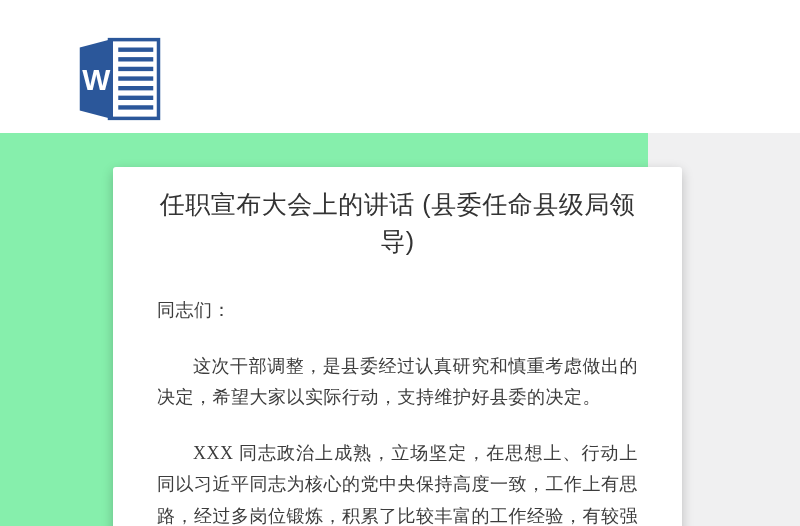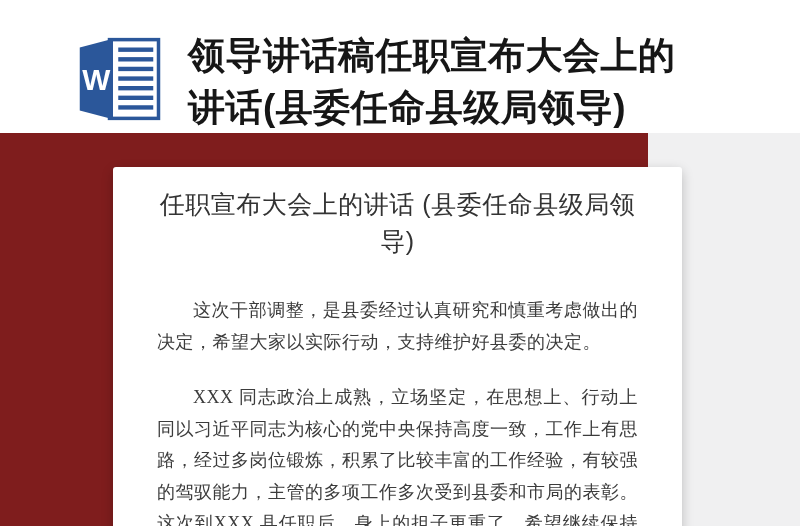--- a/index.html
+++ b/index.html
@@ -31,21 +31,21 @@
     line-height: 52px;
     font-weight: bold;
     color: #161616;
     letter-spacing: 0.5px;
     word-break: break-all;
   }
   
   .canvas {
     position: relative;
     width: 648px; height: 393px;
-    background: #7f1d1d;
+    background: #86efac;
   }
   .doc-page {
     position: absolute;
     left: 113px; top: 34px;
     width: 569px; height: 720px;
     background: #ffffff;
     border-radius: 3px;
     box-shadow: 0 4px 12px rgba(0,0,0,0.22);
     padding: 19px 44px 0 44px;
   }
@@ -87,24 +87,24 @@
       <rect x="46" y="58" width="40" height="5" fill="#2B579A"></rect>
       <rect x="46" y="69" width="40" height="5" fill="#2B579A"></rect>
       <rect x="46" y="80" width="40" height="5" fill="#2B579A"></rect>
     </g>
 
     <g>
       <polygon points="2,14 40,4 40,96 2,86" fill="#2B579A"></polygon>
       <text x="21" y="63" text-anchor="middle" font-family="Liberation Sans, DejaVu Sans, sans-serif" font-size="34" font-weight="bold" fill="#ffffff">W</text>
     </g>
   </svg>
-  <h1 class="page-title">领导讲话稿任职宣布大会上的讲话(县委任命县级局领导)</h1>
 </div>
 
 <div class="canvas">
   <div class="doc-page">
     <h2 class="doc-heading">任职宣布大会上的讲话 (县委任命县级局领导)</h2>
     <div class="doc-body">
+      <p>同志们：</p>
       <p class="indent">这次干部调整，是县委经过认真研究和慎重考虑做出的决定，希望大家以实际行动，支持维护好县委的决定。</p>
       <p class="indent">XXX 同志政治上成熟，立场坚定，在思想上、行动上同以习近平同志为核心的党中央保持高度一致，工作上有思路，经过多岗位锻炼，积累了比较丰富的工作经验，有较强的驾驭能力，主管的多项工作多次受到县委和市局的表彰。这次到XXX 县任职后，身上的担子更重了，希望继续保持谦虚谨慎的作风</p>
     </div>
   </div>
 </div>
 
 </body></html>

